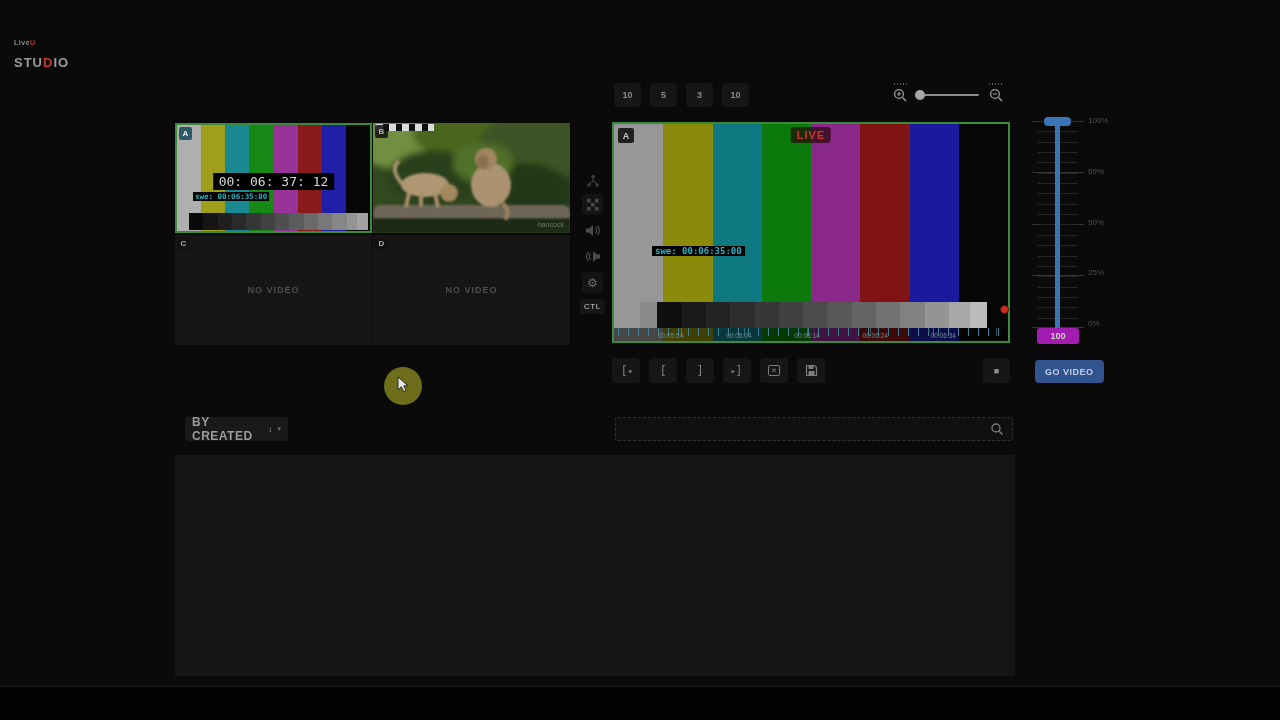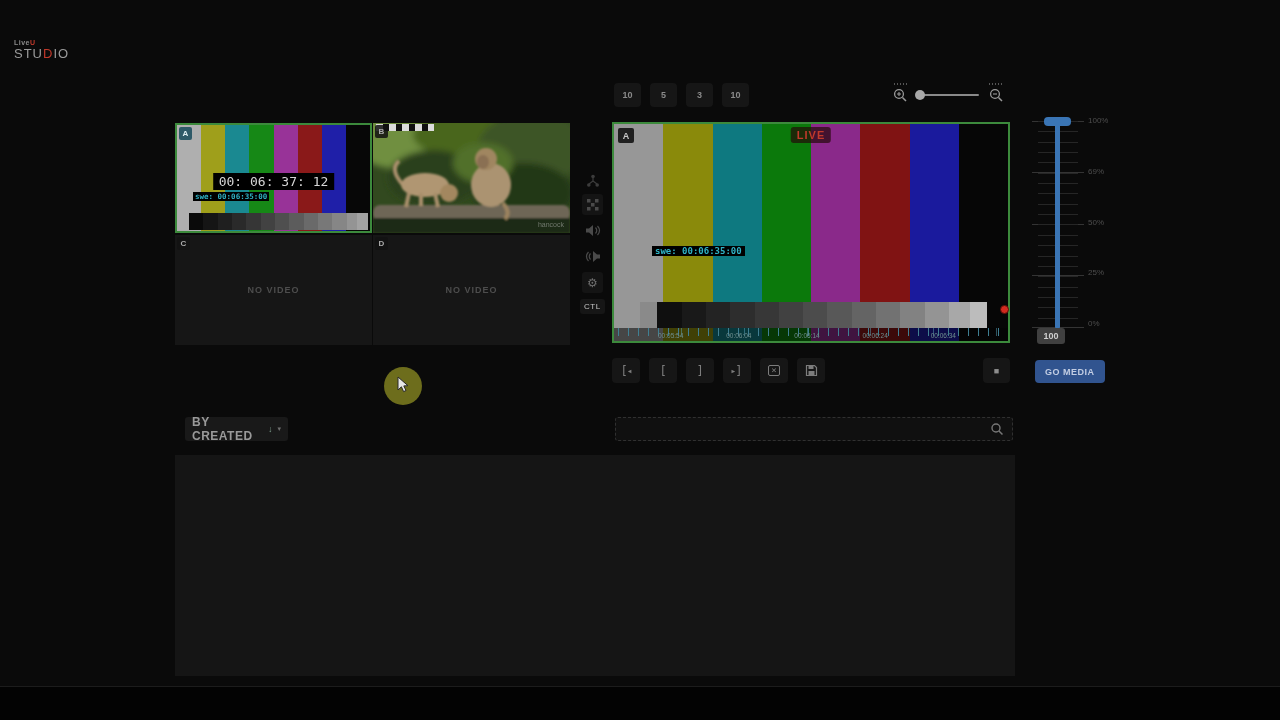--- a/index.html
+++ b/index.html
@@ -4,21 +4,21 @@
 <style>
   * { margin:0; padding:0; box-sizing:border-box; }
   html,body { background:#050505; }
   body { font-family:"Liberation Sans", sans-serif; }
   #app { position:relative; width:1280px; height:720px; background:#0a0a0a; overflow:hidden; }
 
   
   .logo { position:absolute; left:14px; top:39px; line-height:1; }
   .logo .l1 { font-size:7px; font-weight:bold; color:#8a8a8a; letter-spacing:.5px; }
   .logo .l1 .u { color:var(--live-red); }
-  .logo .l2 { font-size:13px; font-weight:normal; color:#9b9b9b; letter-spacing:1px; margin-top:1px; }
+  .logo .l2 { font-size:13px; font-weight:bold; color:#9b9b9b; letter-spacing:1px; margin-top:10px; }
   .logo .l2 .d { color:var(--live-red); }
 
   .tabs { position:absolute; left:500px; top:38px; display:flex; gap:18px; }
   .tab { height:25px; padding:0 14px; display:flex; align-items:center; background:#131313;
          border-radius:3px; font-size:9px; font-weight:bold; letter-spacing:.6px; color:#9a9a9a; cursor:pointer; }
   .tab.active { background:#1e1e1e; color:#c9c9c9; }
 
   
   .pv { position:absolute; width:197px; height:110px; background:#161616; }
   .pv-a { left:175px; top:123px; border:2px solid var(--preview-green); }
@@ -107,21 +107,21 @@
   .fader { position:absolute; left:1032px; top:115px; width:92px; height:240px; }
   .fticks { position:absolute; left:6px; top:6px; width:40px; height:207px;
             background:repeating-linear-gradient(to bottom,#262626 0 1px,transparent 1px 10.35px); }
   .fticks-major { position:absolute; left:0; top:6px; width:52px; height:208px;
             background:repeating-linear-gradient(to bottom,#343434 0 1px,transparent 1px 51.5px); }
   .ftrack { position:absolute; left:23px; top:6px; width:5px; height:208px; background:var(--accent-blue); border-radius:2px; }
   .fhandle { position:absolute; left:12px; top:2px; width:27px; height:9px; background:var(--accent-blue);
              border-radius:4px; cursor:pointer; }
   .fscale { position:absolute; left:56px; top:1px; height:212px; display:flex; flex-direction:column;
             justify-content:space-between; font-size:8px; color:#4e4e4e; }
-  .fvalue { position:absolute; left:5px; top:213px; width:28px; height:16px; background:#404040; border-radius:3px;
+  .fvalue { position:absolute; left:5px; top:213px; width:42px; height:16px; background:#a21caf; border-radius:3px;
             color:#cfcfcf; font-size:9px; font-weight:bold; display:flex; align-items:center; justify-content:center; }
 
   
   .media-area { position:absolute; left:175px; top:455px; width:840px; height:221px; background:#151515; }
   .sortbtn { position:absolute; left:185px; top:417px; width:103px; height:24px; background:#191919; border-radius:3px;
              display:flex; align-items:center; padding:0 7px; gap:5px; cursor:pointer; }
   .sortbtn .lbl { font-size:12px; font-weight:bold; letter-spacing:.5px; color:#9a9a9a; }
   .sortbtn .arr { font-size:9px; color:#7fa08f; }
   .sortbtn .car { margin-left:auto; font-size:7px; color:#6f6f6f; }
   .search { position:absolute; left:615px; top:417px; width:398px; height:24px; background:#101010;
@@ -325,21 +325,21 @@
       <svg width="13" height="13" viewBox="0 0 13 13">
         <path d="M1.5 1.5 h8 l2 2 v8 h-10 z" stroke="#7d7d7d" stroke-width="1.2" fill="none"></path>
         <rect x="3.5" y="1.5" width="5" height="3.5" fill="#7d7d7d"></rect>
         <rect x="3.5" y="7" width="6" height="4.5" fill="#7d7d7d"></rect>
       </svg>
     </div>
   </div>
   <div class="stopbtn">
     <span>■</span>
   </div>
-  <div class="golive">GO MEDIA</div>
+  <div class="golive">GO VIDEO</div>
 
   <div class="fader">
     <div class="fticks-major"></div>
     <div class="fticks"></div>
     <div class="ftrack"></div>
     <div class="fhandle"></div>
     <div class="fscale">
       <span>100%</span>
       <span>69%</span>
       <span>50%</span>

